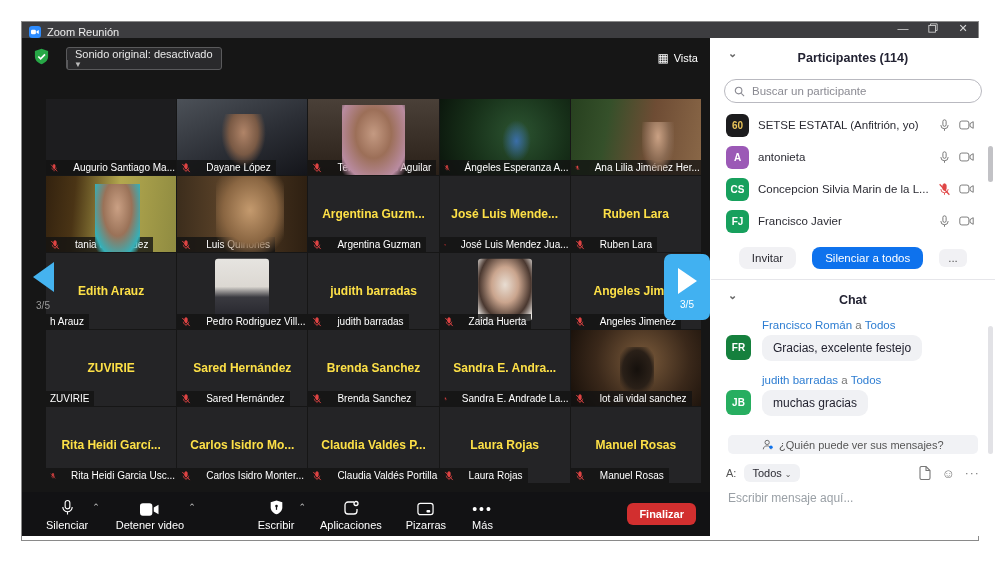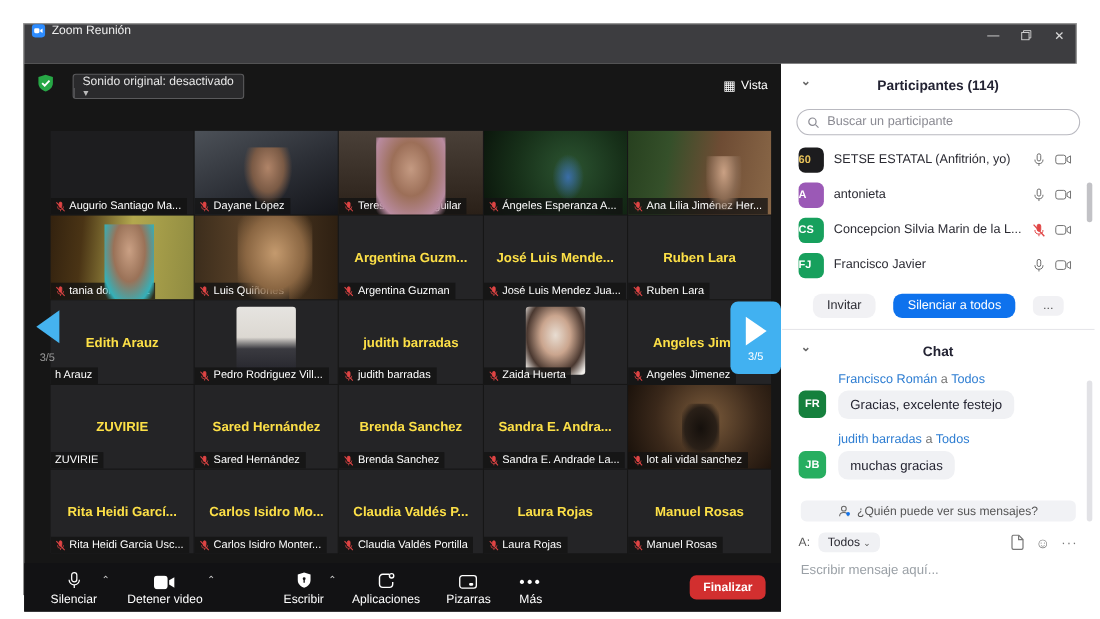--- a/index.html
+++ b/index.html
@@ -1,38 +1,38 @@
 <!DOCTYPE html>
 <html><head>
 <meta charset="utf-8">
 <style>
   html,body{margin:0;padding:0;}
   body{width:1000px;height:563px;background:#fff;position:relative;font-family:"Liberation Sans",sans-serif;overflow:hidden;}
   .window{position:absolute;left:22px;top:22px;width:956px;height:518px;background:#fff;box-shadow:0 0 0 1px #8a8a8a;}
   
-  .titlebar{height:36px;background:#3d3d40;display:flex;align-items:flex-start;color:#eee;font-size:11px;}
+  .titlebar{height:16px;background:#3d3d40;display:flex;align-items:flex-end;color:#eee;font-size:11px;}
   .app-ico{width:12px;height:12px;border-radius:3px;background:#2d8cff;margin:0 6px 0 7px;display:flex;align-items:center;justify-content:center;}
   .tb-title{flex:1;}
   .wc{width:30px;height:20px;display:flex;align-items:center;justify-content:center;color:#d8d8d8;font-size:11px;cursor:default;}
   
   .content{display:flex;height:498px;}
   .meeting{width:688px;background:#161616;position:relative;flex:0 0 688px;}
   
   .mtopbar{position:absolute;top:4px;left:0;width:100%;height:32px;display:flex;align-items:center;}
   .shield-badge{margin-left:11px;}
   .sound-btn{margin-left:16px;display:flex;align-items:stretch;background:#2a2a2c;border:1px solid #5a5a5c;border-radius:3px;color:#e8e8e8;font-size:11px;height:21px;flex-direction:column;}
   .sound-main{display:flex;align-items:center;padding:0 8px;}
   .sound-caret{display:flex;align-items:center;padding:0 6px;border-left:1px solid #5a5a5c;color:#bbb;font-size:8px;}
   .view-btn{margin-left:auto;margin-right:12px;display:flex;align-items:center;gap:5px;color:#fff;font-size:11px;}
   .grid-ico{color:#fff;font-size:12px;line-height:1;}
   
   .vgrid{position:absolute;left:24px;top:61px;width:655px;display:grid;grid-template-columns:repeat(5,1fr);gap:1px;}
   .tile{position:relative;height:76px;background:#242426;overflow:hidden;}
   .tile .center-name{position:absolute;inset:0;display:flex;align-items:center;justify-content:center;color:#fde047;font-weight:bold;font-size:12px;white-space:nowrap;text-align:center;}
-  .tile-label{position:absolute;left:0;bottom:0;max-width:96%;background:rgba(18,18,18,.78);color:#fff;font-size:10px;padding:2px 5px 2px 4px;display:flex;align-items:center;gap:3px;white-space:nowrap;overflow:hidden;}
+  .tile-label{position:absolute;left:0;bottom:0;max-width:96%;background:rgba(18,18,18,.78);color:#fff;font-size:10px;padding:2px 5px 2px 4px;display:flex;align-items:center;gap:15px;white-space:nowrap;overflow:hidden;}
   .bg-black{background:#1d1d1f;}
   .bg-dayane{background:linear-gradient(155deg,#4c5158 0%,#2b2e35 55%,#14151a 100%);}
   .bg-dayane::after{content:"";position:absolute;left:34%;top:20%;width:34%;height:70%;background:radial-gradient(ellipse at 50% 35%,#b08468 0%,#7a5a45 45%,transparent 70%);}
   .bg-teresa{background:linear-gradient(180deg,#4a4038 0%,#2a2018 100%);}
   .bg-teresa::after{content:"";position:absolute;left:26%;top:8%;width:48%;height:95%;background:radial-gradient(ellipse at 50% 40%,#c49a82 0%,#9c6f58 40%,#b98ba0 78%,transparent 95%);}
   .bg-angeles-e{background:radial-gradient(circle at 60% 45%,#2c5431 0%,#173019 55%,#0a140b 100%);}
   .bg-angeles-e::after{content:"";position:absolute;left:48%;top:28%;width:22%;height:55%;background:radial-gradient(ellipse,#3a6ea8 0%,transparent 70%);}
   .bg-analilia{background:linear-gradient(100deg,#27401f 0%,#35502a 28%,#6e4c34 60%,#8a6848 100%);}
   .bg-analilia::after{content:"";position:absolute;left:55%;top:30%;width:24%;height:65%;background:radial-gradient(ellipse at 50% 30%,#caa184 0%,#8a6a52 50%,transparent 78%);}
   .bg-tania{background:linear-gradient(95deg,#33220f 0%,#4a3415 22%,#b3a84e 55%,#8f8b41 100%);}
@@ -61,21 +61,21 @@
   
   .panel{flex:1;background:#fff;display:flex;flex-direction:column;font-size:12px;color:#232333;position:relative;}
   .sec-head{position:relative;height:30px;display:flex;align-items:center;justify-content:center;font-weight:bold;font-size:12.5px;margin-top:5px;}
   .sec-head .collapse{position:absolute;left:18px;color:#666;font-size:11px;top:4px;}
   .search-wrap{margin:6px 14px 4px 14px;}
   .search-box{width:100%;box-sizing:border-box;height:24px;border:1px solid #b9b9c0;border-radius:12px;display:flex;align-items:center;padding:0 9px;gap:5px;}
   .search-box input{border:none;outline:none;flex:1;font-size:11.5px;font-family:"Liberation Sans",sans-serif;color:#333;background:transparent;}
   .search-box input::placeholder{color:#8a8a92;}
   .plist{padding:2px 0;}
   .prow{height:32px;display:flex;align-items:center;padding:0 22px 0 16px;gap:9px;}
-  .pavatar{width:23px;height:23px;border-radius:6px;display:flex;align-items:center;justify-content:flex-start;font-size:10px;font-weight:bold;color:#fff;flex:0 0 23px;}
+  .pavatar{width:23px;height:23px;border-radius:6px;display:flex;align-items:center;justify-content:center;font-size:10px;font-weight:bold;color:#fff;flex:0 0 23px;}
   .pname{flex:1;font-size:11.5px;color:#2b2b33;white-space:nowrap;overflow:hidden;text-overflow:ellipsis;}
   .picons{display:flex;align-items:center;gap:8px;}
   .pscroll{position:absolute;right:3px;top:108px;width:5px;height:36px;background:#c2c2c6;border-radius:3px;}
   .cscroll{position:absolute;right:3px;top:288px;width:5px;height:128px;background:#e2e2e6;border-radius:3px;}
   .btn-row{display:flex;align-items:center;justify-content:center;gap:16px;margin:8px 0 10px 0;}
   .pill{background:#f1f1f4;border:none;border-radius:8px;font-size:11.5px;color:#2b2b33;padding:5px 13px;font-family:"Liberation Sans",sans-serif;}
   .pill.blue{background:#0e72ed;color:#fff;}
   .pill.mini{padding:3px 9px;border-radius:6px;color:#555;}
   .divider{border-top:1px solid #e6e6ea;margin:0 1px;}
   .chat-msgs{padding:4px 16px 0 16px;flex:0 0 auto;}

